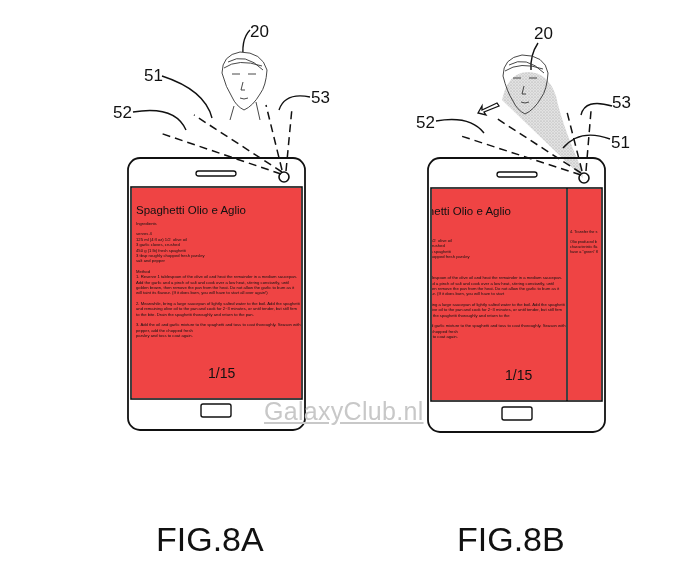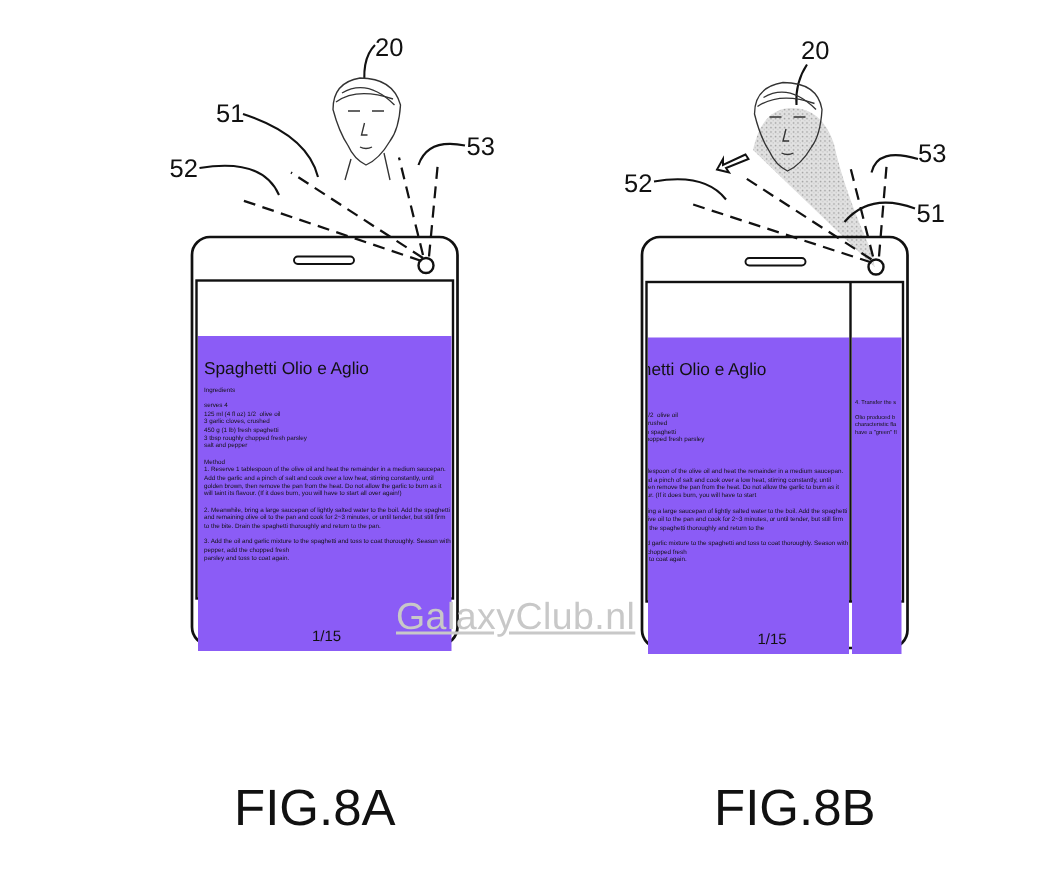--- a/index.html
+++ b/index.html
@@ -1,23 +1,23 @@
 <!DOCTYPE html>
 <html><head>
 <meta charset="utf-8">
 <style>
   html,body{margin:0;padding:0;background:#fff;}
   body{width:700px;height:582px;position:relative;overflow:hidden;font-family:"Liberation Sans",sans-serif;color:#111;}
   svg.overlay{position:absolute;left:0;top:0;}
-  .screen{position:absolute;background:#8b5cf6;overflow:hidden;margin-top:36px;}
+  .screen{position:absolute;background:#ef4444;overflow:hidden;}
   .screen .inner{position:absolute;top:0;}
   .title{font-size:11.5px;margin:16px 0 0 4px;white-space:nowrap;}
   .small{font-size:4.2px;line-height:5.4px;margin-left:4px;white-space:pre-wrap;}
   .sect{margin-top:5px;}
-  .page{position:absolute;font-size:10px;bottom:4px;}
+  .page{position:absolute;font-size:14px;bottom:17px;}
   .side{position:absolute;font-size:3.8px;line-height:5px;white-space:pre;}
   .watermark{position:absolute;left:264px;top:397px;font-size:25px;color:#c8c8c8;letter-spacing:0.3px;text-decoration:underline;}
   .fig{position:absolute;top:520px;font-family:Liberation Sans, sans-serif;font-size:34px;color:#111;}
   .ref{font-family:"Liberation Sans",sans-serif;font-size:17px;fill:#111;}
 </style>
 </head>
 <body>
 
 <svg class="overlay" width="700" height="582" viewBox="0 0 700 582">
   <defs>
@@ -154,13 +154,13 @@
   <div class="side" style="left:2px;top:41px;">4. Transfer the s
 
 Olio produced b
 characteristic fla
 have a "green" fl</div>
 </div>
 
 <div class="watermark">GalaxyClub.nl</div>
 
 <div class="fig" style="left:156px;">FIG.8A</div>
-<div class="fig" style="left:476px;text-align:right;">FIG.8B</div>
+<div class="fig" style="left:457px;text-align:right;">FIG.8B</div>
 
 </body></html>

